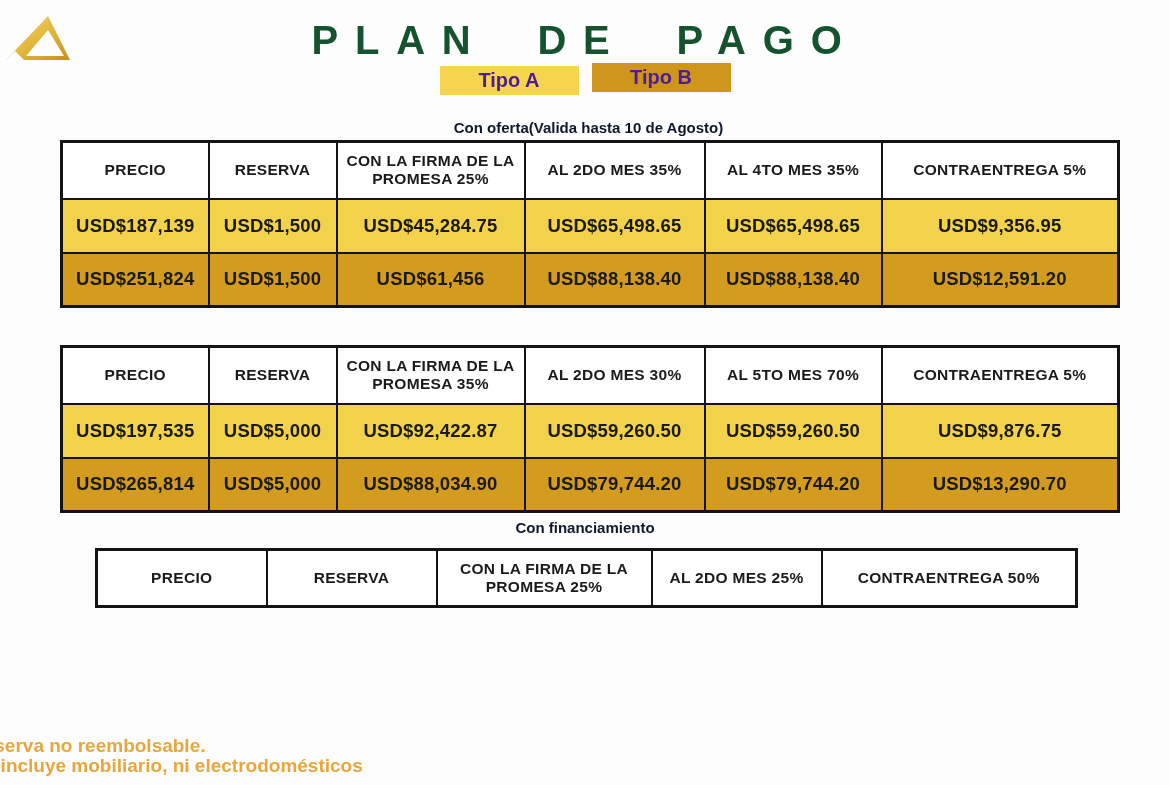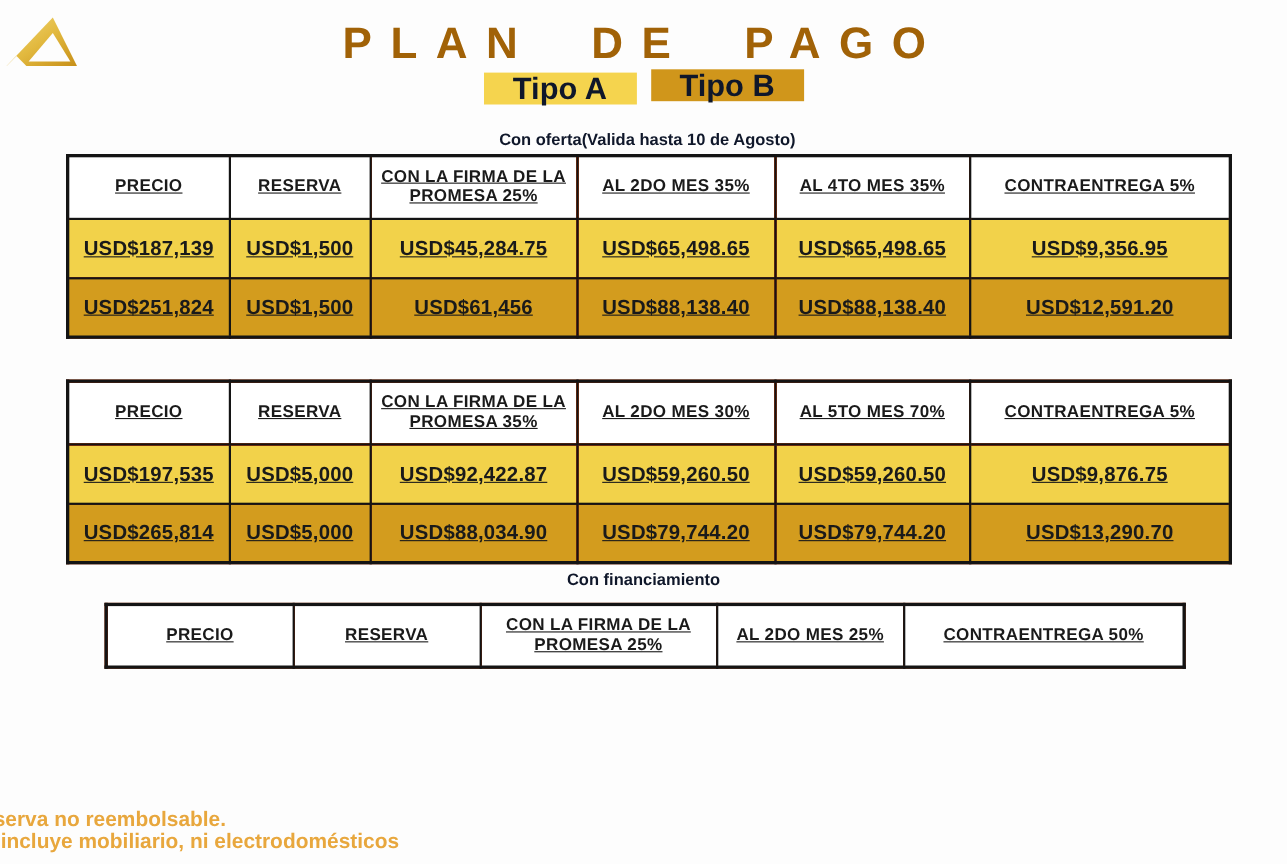--- a/index.html
+++ b/index.html
@@ -13,50 +13,49 @@
   }
   .page{position:absolute;inset:0;}
 
   
   .logo{position:absolute;left:4px;top:14px;width:68px;height:48px;}
   .title{
     position:absolute;top:18px;left:0;right:0;
     text-align:center;
     font-size:40px;font-weight:800;
     letter-spacing:.42em;word-spacing:.55em;
-    color:#a16207;
+    color:#14532d;
   }
   .legend{
     position:absolute;top:66px;left:0;right:0;
     display:flex;justify-content:center;gap:13px;
   }
   .legend .chip{
     width:139px;height:29px;
     display:flex;align-items:center;justify-content:center;
-    font-size:28px;font-weight:700;color:#0f172a;
+    font-size:20px;font-weight:700;color:#4c1d95;
   }
   .chip.tipo-a{background:var(--tipo-a,#F5D44E);}
   .chip.tipo-b{background:var(--tipo-b,#D0961B);transform:translateY(-3px);}
 
   
   .caption{
     position:absolute;text-align:center;
     font-size:15px;font-weight:700;color:#0f172a;
   }
   .caption.c1{top:119px;left:60px;width:1057px;}
   .caption.c2{top:322px;left:60px;width:1057px;}
   .caption.c3{top:519px;left:95px;width:980px;}
 
   
   table.plan{
     position:absolute;
     border-collapse:collapse;table-layout:fixed;
-    background:#c2410c;
+    background:#7f1d1d;
     border:3px solid var(--border,#141414);
-    text-decoration:underline;
   }
   table.t1{top:140px;left:60px;width:1057px;}
   table.t2{top:345px;left:60px;width:1057px;}
   table.t3{top:548px;left:95px;width:980px;}
   table.plan th,table.plan td{
     border:2px solid var(--border,#141414);
     text-align:center;vertical-align:middle;
     padding:0 4px;overflow:hidden;
   }
   table.plan thead tr{height:57px;}

